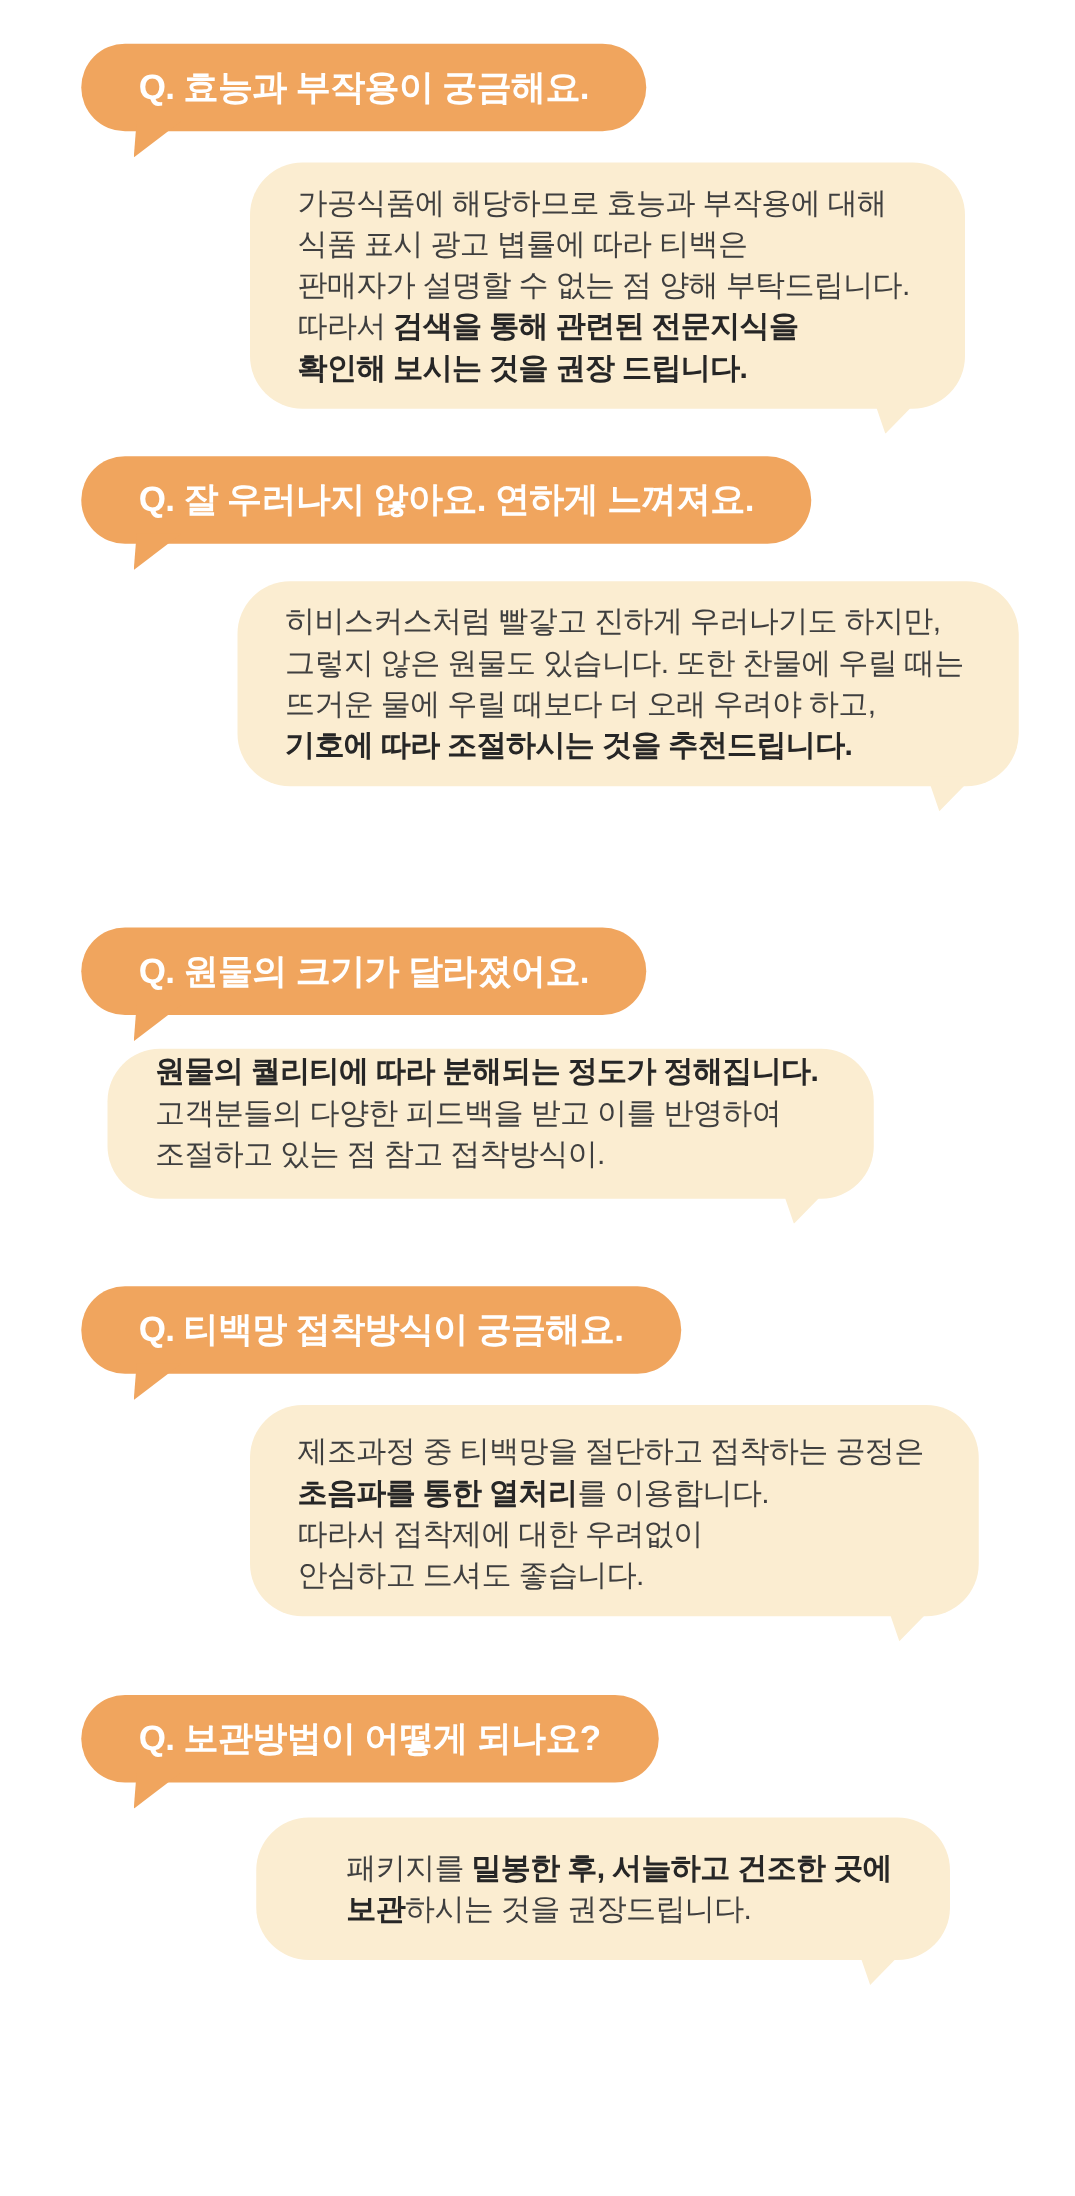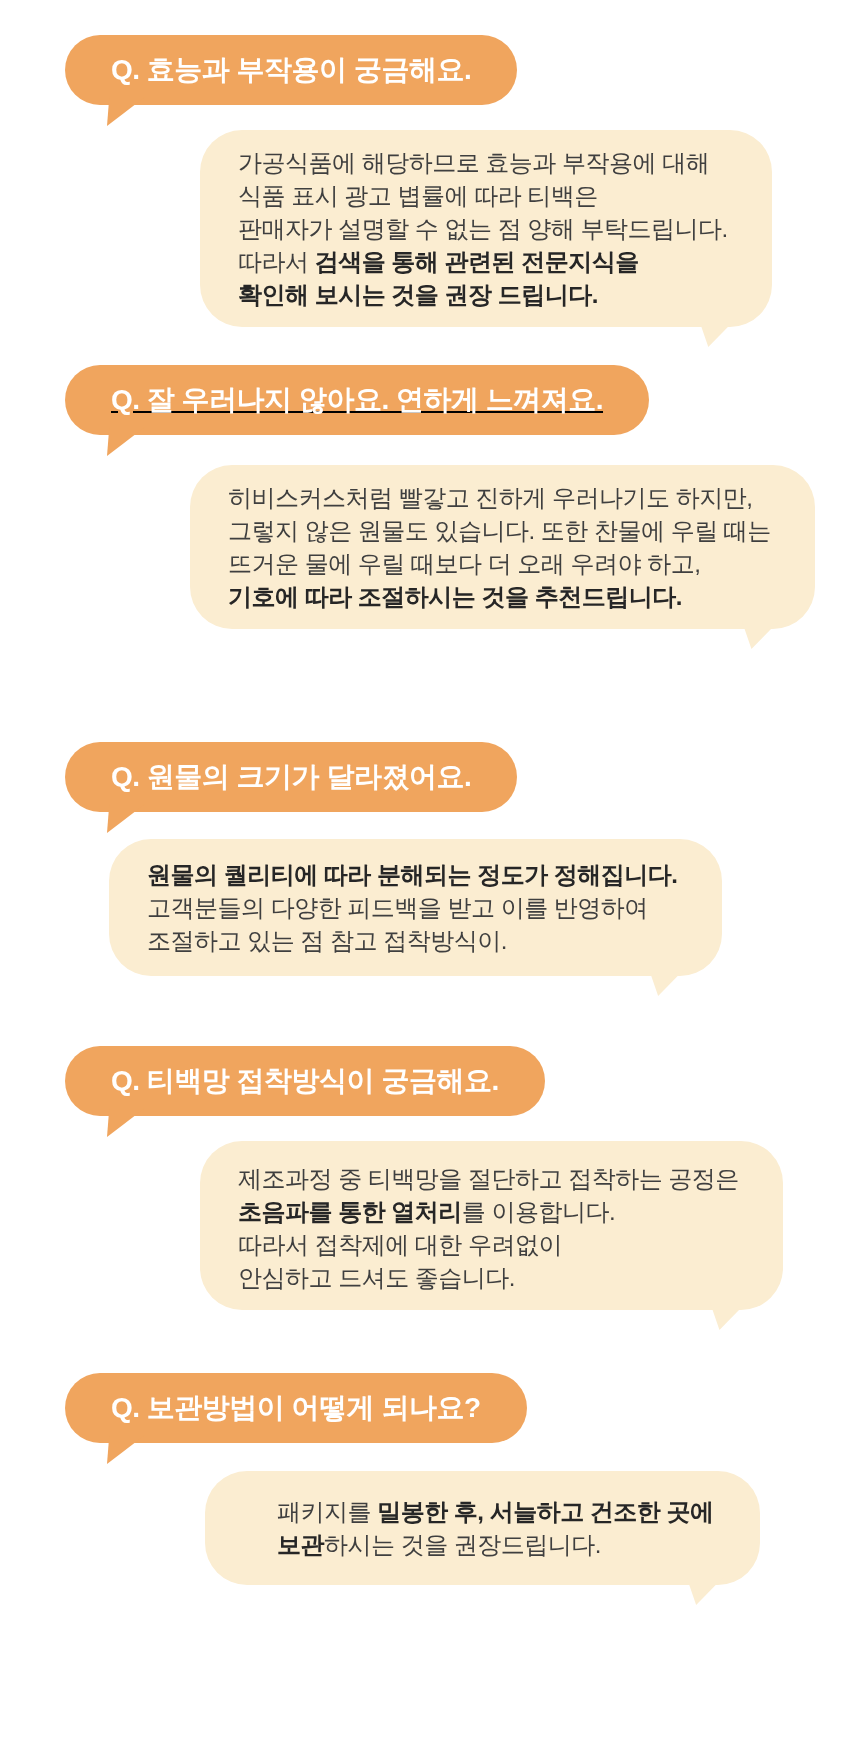--- a/index.html
+++ b/index.html
@@ -70,24 +70,24 @@
     white-space: nowrap;
   }
   .a-line .b {
     font-weight: bold;
     color: var(--a-text-bold, #262626);
   }
 
   
   .s1 .q-bubble { margin-top: 35px; }
   .s1 .a-bubble { margin-top: 25px; margin-left: 200px; }
-  .s2 .q-bubble { margin-top: 38px; text-decoration: underline; }
+  .s2 .q-bubble { margin-top: 38px; }
   .s2 .a-bubble { margin-top: 30px; margin-left: 190px; }
   .s3 .q-bubble { margin-top: 113px; }
-  .s3 .a-bubble { margin-top: 27px; margin-left: 109px; padding-top: 19px; padding-bottom: 19px; }
+  .s3 .a-bubble { margin-top: 27px; margin-left: 86px; padding-top: 2px; padding-bottom: 19px; }
   .s4 .q-bubble { margin-top: 70px; }
   .s4 .a-bubble { margin-top: 25px; margin-left: 200px; padding-top: 21px; }
   .s5 .q-bubble { margin-top: 63px; }
   .s5 .a-bubble { margin-top: 28px; margin-left: 205px; padding: 24px 46px 24px 72px; }
 </style>
 </head>
 <body>
 
 <div class="page" style="--page-bg: #FFFFFF; --q-bubble: #F0A55E; --q-text: #FFFFFF; --a-bubble: #FBEDD1; --a-text: #3F3F3F; --a-text-bold: #262626;">
 

